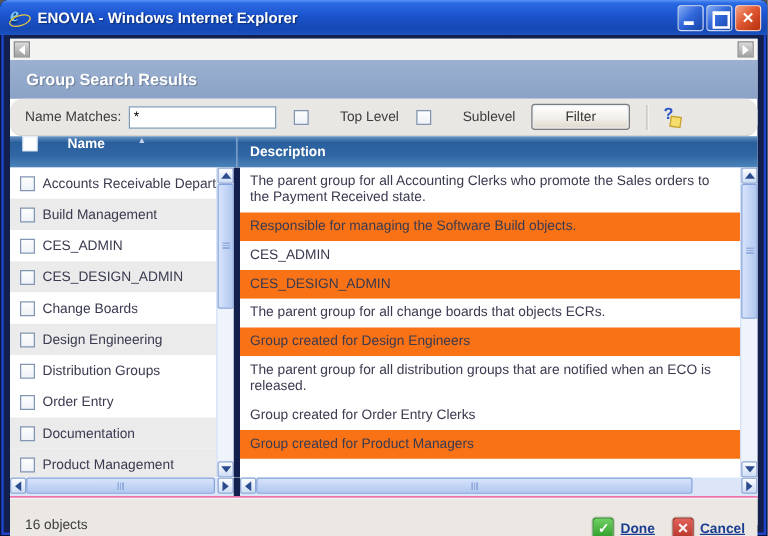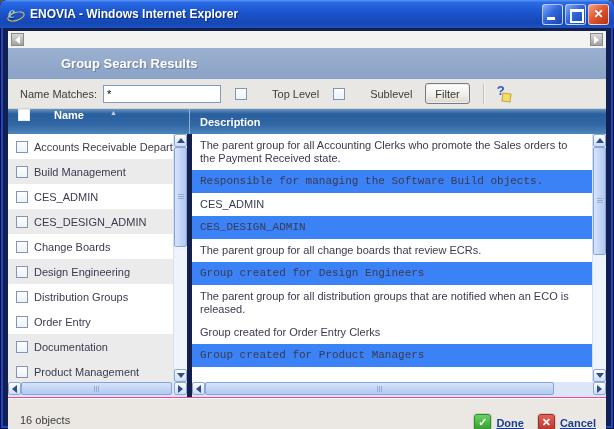--- a/index.html
+++ b/index.html
@@ -28,29 +28,29 @@
   .strip-btn.left{left:3px;} .strip-btn.right{right:3px;}
   .tri{width:0;height:0;display:inline-block;}
   .tri-l-w{border-top:4px solid transparent;border-bottom:4px solid transparent;border-right:5px solid #fff;}
   .tri-r-w{border-top:4px solid transparent;border-bottom:4px solid transparent;border-left:5px solid #fff;}
   .tri-l{border-top:4px solid transparent;border-bottom:4px solid transparent;border-right:5px solid #2c4c8e;}
   .tri-r{border-top:4px solid transparent;border-bottom:4px solid transparent;border-left:5px solid #2c4c8e;}
   .tri-u{border-left:4px solid transparent;border-right:4px solid transparent;border-bottom:5px solid #2c4c8e;}
   .tri-d{border-left:4px solid transparent;border-right:4px solid transparent;border-top:5px solid #2c4c8e;}
   
   .band{height:31px;background:linear-gradient(180deg,#9cb1d1,#8aa2c6);display:flex;align-items:center;padding-left:13px;flex:0 0 auto;}
-  .band-title{color:#fff;font-size:13px;font-weight:bold;text-shadow:1px 1px 0 #70809c;margin-left:40px;}
-  
-  .filter{height:30px;background:#e9e7e3;display:flex;align-items:center;padding-left:12px;flex:0 0 auto;border-bottom:1px solid #d4d2ce;}
+  .band-title{color:#fff;font-size:13px;font-weight:bold;text-shadow:1px 1px 0 #70809c;}
+  
+  .filter{height:30px;background:#e9e7e3;display:flex;align-items:center;padding-left:12px;flex:0 0 auto;border-bottom:1px solid #d4d2ce;border-radius:10px;}
   .flabel{font-size:11px;color:#3c3c3c;margin-right:6px;white-space:nowrap;}
   .finput{width:118px;height:18px;border:1px solid #7f9db9;font-size:11px;padding:1px 3px;background:#fff;}
   .cbwrap{display:flex;align-items:center;margin-left:14px;gap:20px;}
   .cb{width:12px;height:12px;background:linear-gradient(180deg,#fdfdfd,#eef3f8);border:1px solid #8296b4;display:inline-block;flex:0 0 auto;}
   .cblabel{font-size:11px;color:#3c3c3c;margin-left:5px;white-space:nowrap;}
-  .filter-btn{margin-left:13px;height:21px;padding:0 9px;font-size:11px;color:#333;
+  .filter-btn{margin-left:13px;height:21px;padding:0 26px;font-size:11px;color:#333;
     background:linear-gradient(180deg,#ffffff,#f2f0ea 55%,#ddd8cc);border:1px solid #7b7b7b;border-radius:3px;box-shadow:inset 0 0 0 1px #e7eef7;}
   .vsep{width:2px;height:20px;margin-left:13px;border-left:1px solid #c3c0bb;border-right:1px solid #f7f6f4;}
   .help-btn{position:relative;width:17px;height:17px;margin-left:9px;background:none;border:none;}
   .help-btn .note{position:absolute;right:0;bottom:0;width:9px;height:9px;background:#f5dd6d;border:1px solid #c5a23a;transform:rotate(8deg);}
   .help-btn .q{position:absolute;left:3px;top:-2px;font-size:13px;font-weight:bold;color:#2b55c8;}
   
   .thead{height:25px;display:flex;flex:0 0 auto;color:#fff;font-size:11px;font-weight:bold;
     background:linear-gradient(180deg,#6795c5 0%,#2a5f9d 20%,#2f66a3 60%,#4d84ba 100%);}
   .th-left{width:179px;display:flex;align-items:flex-start;padding-left:10px;flex:0 0 auto;}
   .th-mid{width:5px;flex:0 0 auto;display:flex;justify-content:center;}
@@ -61,21 +61,21 @@
   .sort-arrow{margin-left:26px;font-size:7px;color:#c6d3ea;}
   
   .tbody{height:248px;display:flex;flex:0 0 auto;overflow:hidden;}
   .lpanel{width:165px;flex:0 0 auto;overflow:hidden;background:#fff;}
   .nrow{height:25px;display:flex;align-items:center;padding-left:8px;background:#fff;}
   .nrow.alt{background:#ebebeb;}
   .ntext{font-size:11px;color:#3a3a50;margin-left:6px;white-space:nowrap;overflow:hidden;}
   .gap{width:5px;background:#13204e;flex:0 0 auto;}
   .rpanel{flex:1;overflow:hidden;background:#fff;}
   .drow{padding:5px 8px;font-size:11px;line-height:13px;color:#3a3a50;background:#fff;}
-  .drow.alt{background:#3b82f6;font-family:Liberation Mono, monospace;}
+  .drow.alt{background:#f97316;}
   
   .vsb{width:14px;flex:0 0 auto;background:#eef3fc;border-left:1px solid #d5e0f2;display:flex;flex-direction:column;}
   .sb-btn{width:13px;height:13px;background:linear-gradient(180deg,#fdfeff,#cdddf6);border:1px solid #8fa8d4;border-radius:2px;display:flex;align-items:center;justify-content:center;flex:0 0 auto;}
   .vsb .sb-btn{margin:0 0 0 0;}
   .vtrack{flex:1;position:relative;}
   .vthumb{position:absolute;left:0;width:13px;background:linear-gradient(90deg,#d7e3fb,#b2c8f0);border:1px solid #86a4dc;border-radius:2px;}
   .vthumb .grip{position:absolute;left:3px;top:50%;margin-top:-3px;width:6px;height:6px;
     background:repeating-linear-gradient(180deg,#93aede 0 1px,transparent 1px 2px);}
   .hscroll{height:15px;display:flex;flex:0 0 auto;background:#fff;}
   .hsb{display:flex;align-items:flex-start;background:#dce6f8;flex:0 0 auto;}
@@ -209,21 +209,21 @@
           <span class="sb-btn">
               <span class="tri tri-d"></span>
             </span>
         </div>
         <div class="gap"></div>
         <div class="rpanel">
             <div class="drow">The parent group for all Accounting Clerks who promote the Sales orders to the Payment Received state.</div>
             <div class="drow alt">Responsible for managing the Software Build objects.</div>
             <div class="drow">CES_ADMIN</div>
             <div class="drow alt">CES_DESIGN_ADMIN</div>
-            <div class="drow">The parent group for all change boards that review ECRs.</div>
+            <div class="drow">The parent group for all change boards that objects ECRs.</div>
             <div class="drow alt">Group created for Design Engineers</div>
             <div class="drow">The parent group for all distribution groups that are notified when an ECO is released.</div>
             <div class="drow">Group created for Order Entry Clerks</div>
             <div class="drow alt">Group created for Product Managers</div>
           </div>
         <div class="vsb">
           <span class="sb-btn">
               <span class="tri tri-u"></span>
             </span>
           <span class="vtrack">

